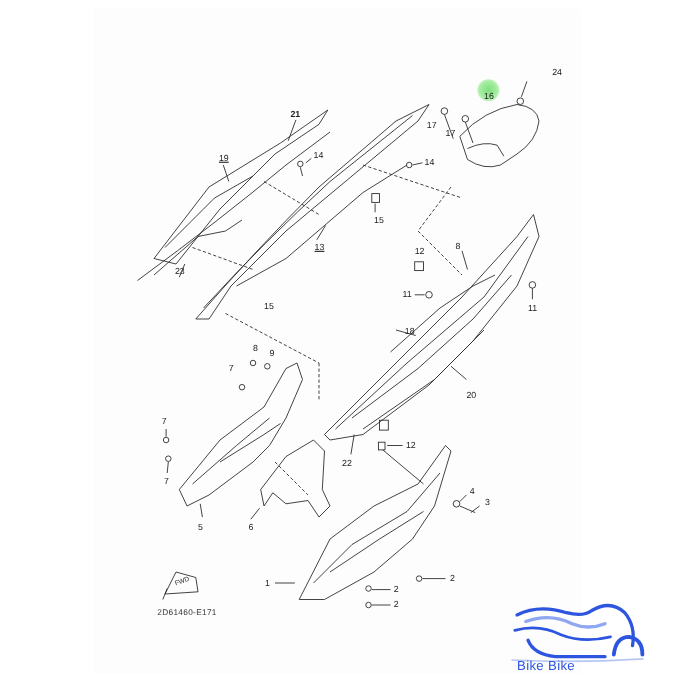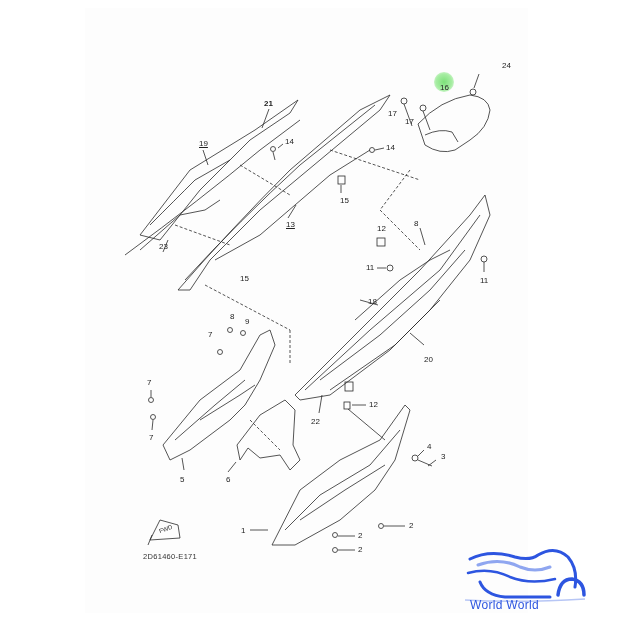--- a/index.html
+++ b/index.html
@@ -179,13 +179,13 @@
 <span class="code">2D61460-E171</span>
 
 <svg class="brand" viewBox="0 0 130 78" xmlns="http://www.w3.org/2000/svg" fill="none">
   <path d="M10 22 Q30 12 55 20 Q70 24 78 18 Q95 8 108 20 Q118 32 115 50" stroke="#2d55e0" stroke-width="3" stroke-linecap="round"></path>
   <path d="M18 28 Q40 20 60 30 Q75 36 90 30" stroke="#8fa6f0" stroke-width="3" stroke-linecap="round"></path>
   <path d="M8 36 Q30 30 50 40 Q70 48 95 42" stroke="#2d55e0" stroke-width="2.5" stroke-linecap="round"></path>
   <path d="M20 45 Q25 58 45 60 L90 60" stroke="#2d55e0" stroke-width="3" stroke-linecap="round"></path>
   <path d="M98 58 Q100 42 112 42 Q124 44 124 58" stroke="#2d55e0" stroke-width="3.5" stroke-linecap="round"></path>
   <path d="M5 63 Q60 66 125 62" stroke="#b7c6f5" stroke-width="1.5"></path>
 </svg>
-<span class="brand-text">World World</span>
+<span class="brand-text">Bike Bike</span>
 
 </body></html>

